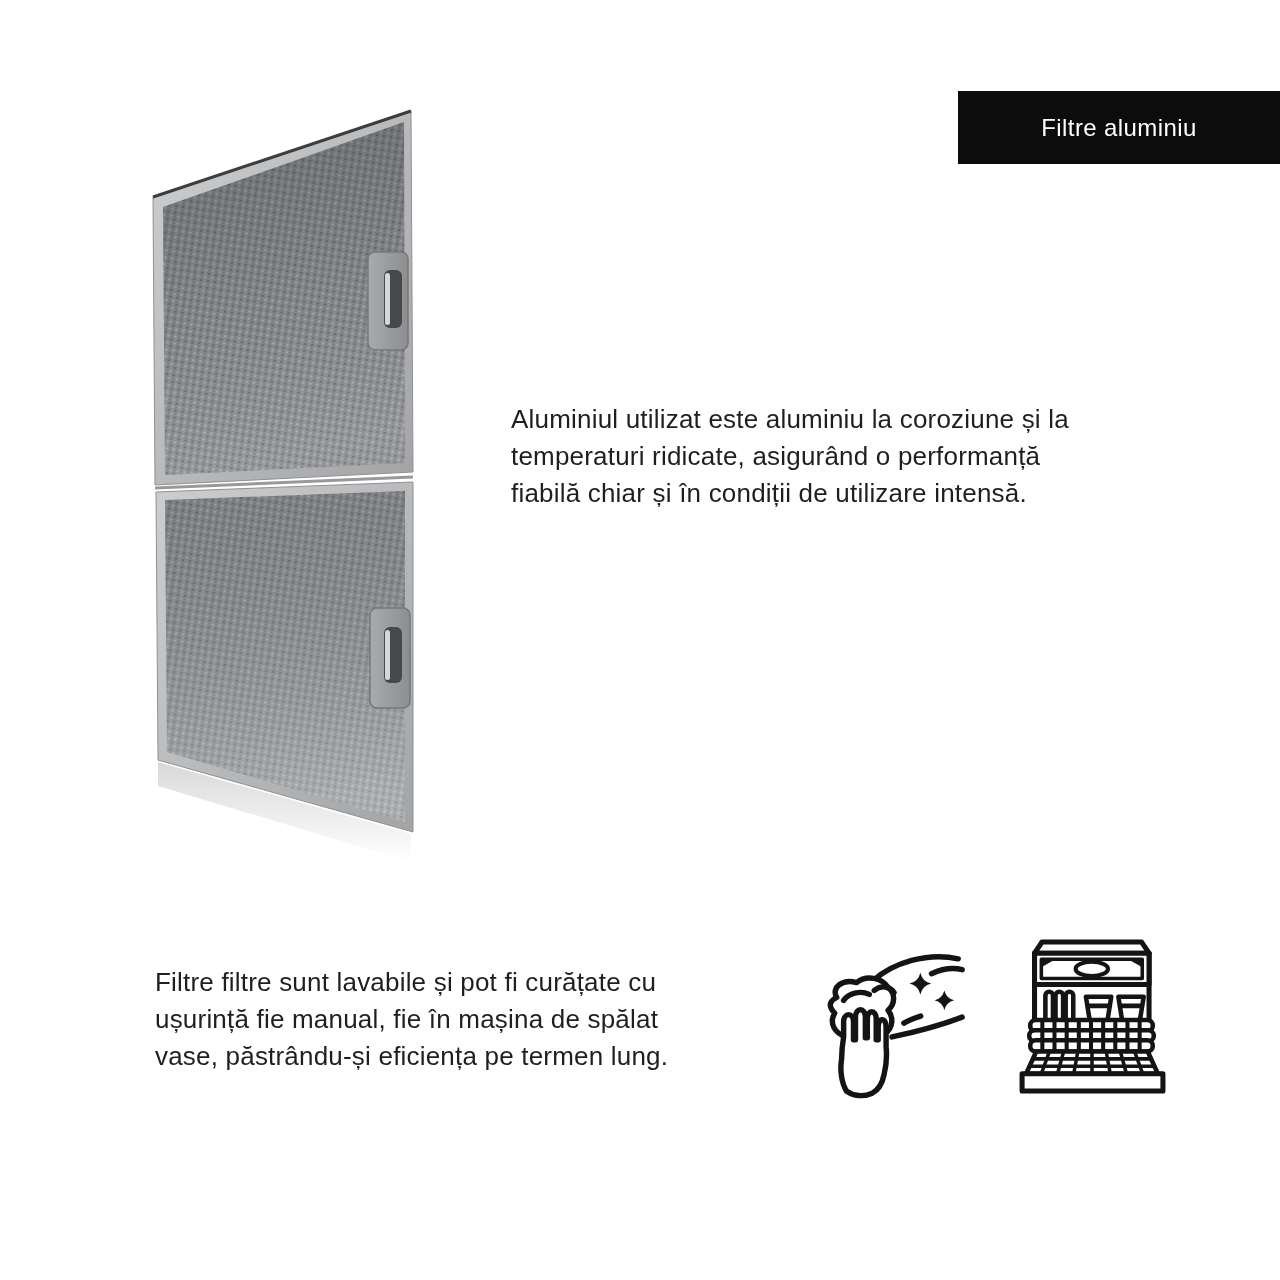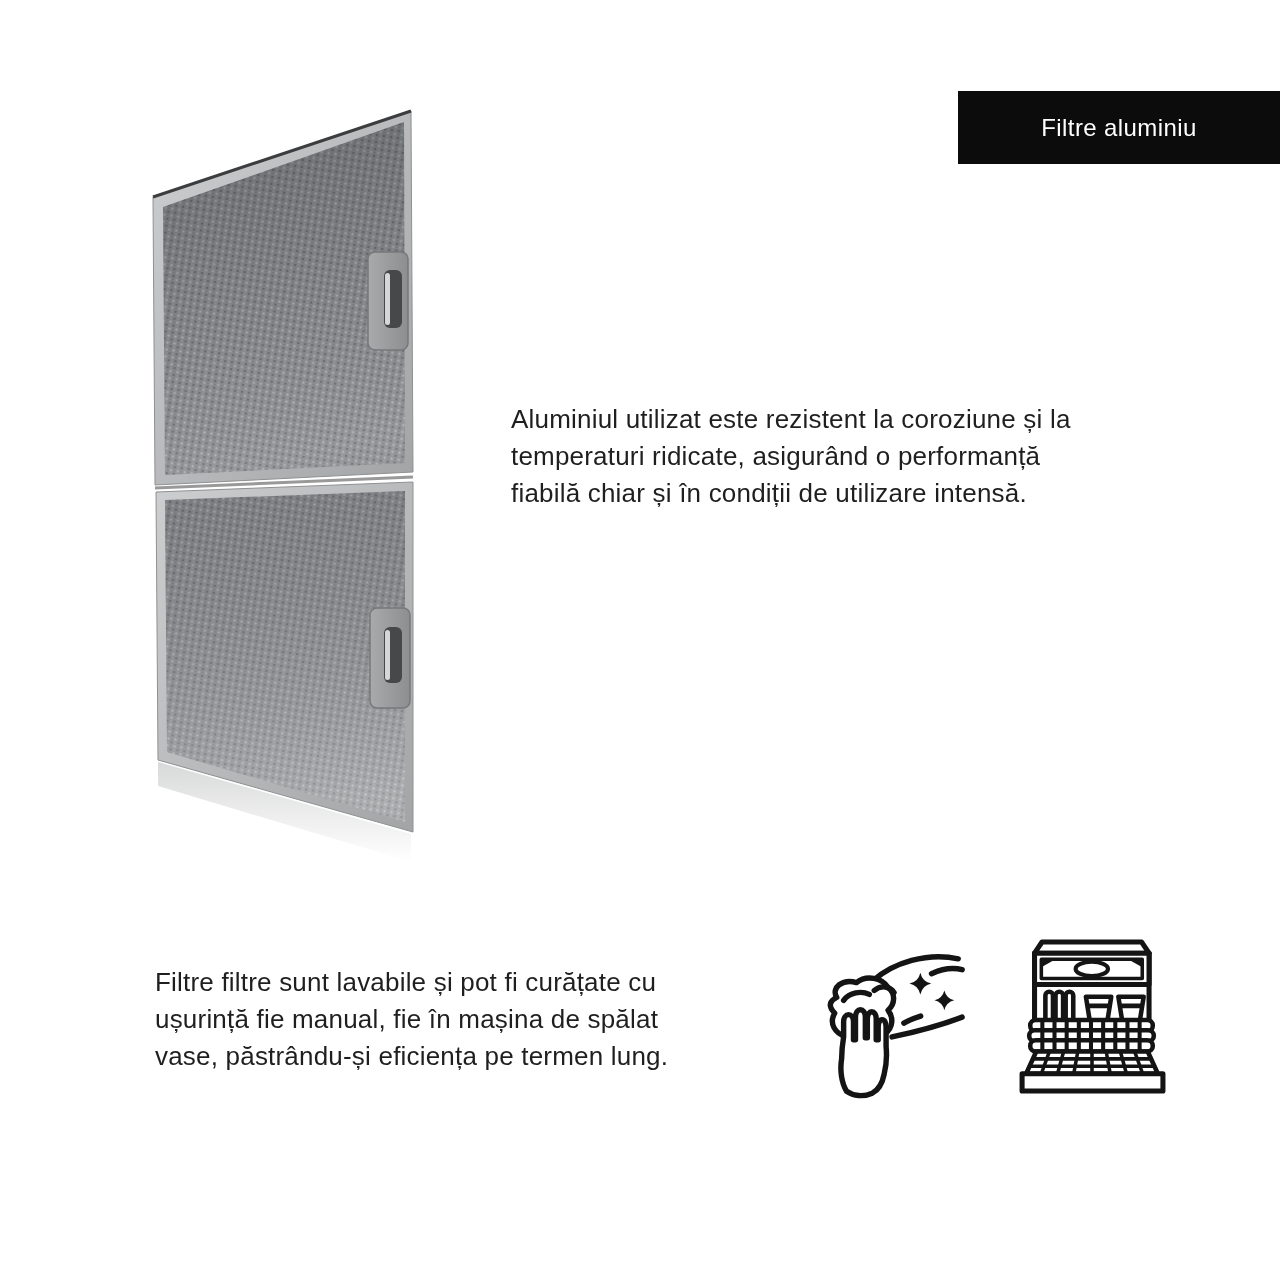--- a/index.html
+++ b/index.html
@@ -112,21 +112,21 @@
       </g>
 
       <g>
         <rect x="270" y="528" width="40" height="100" rx="7" fill="url(#handleGrad)" stroke="#77787a" stroke-width="1.5"></rect>
         <rect x="284" y="547" width="18" height="56" rx="6" fill="#47484a"></rect>
         <rect x="285" y="550" width="5" height="50" rx="2.5" fill="#d6d7d9"></rect>
       </g>
     </svg>
   </figure>
 
-  <p class="para para-top">Aluminiul utilizat este rezistent la coroziune și la
+  <p class="para para-top">Aluminiul utilizat este aluminiu la coroziune și la
 temperaturi ridicate, asigurând o performanță
 fiabilă chiar și în condiții de utilizare intensă.</p>
 
   <p class="para para-bottom">Filtre filtre sunt lavabile și pot fi curățate cu
 ușurință fie manual, fie în mașina de spălat
 vase, păstrându-și eficiența pe termen lung.</p>
 
   <span class="icon-wrap icon-hand">
     <svg viewBox="0 0 150 160" role="img" fill="none" stroke="#141414" stroke-width="5.5" stroke-linecap="round" stroke-linejoin="round" aria-label="curatare manuala">
 

